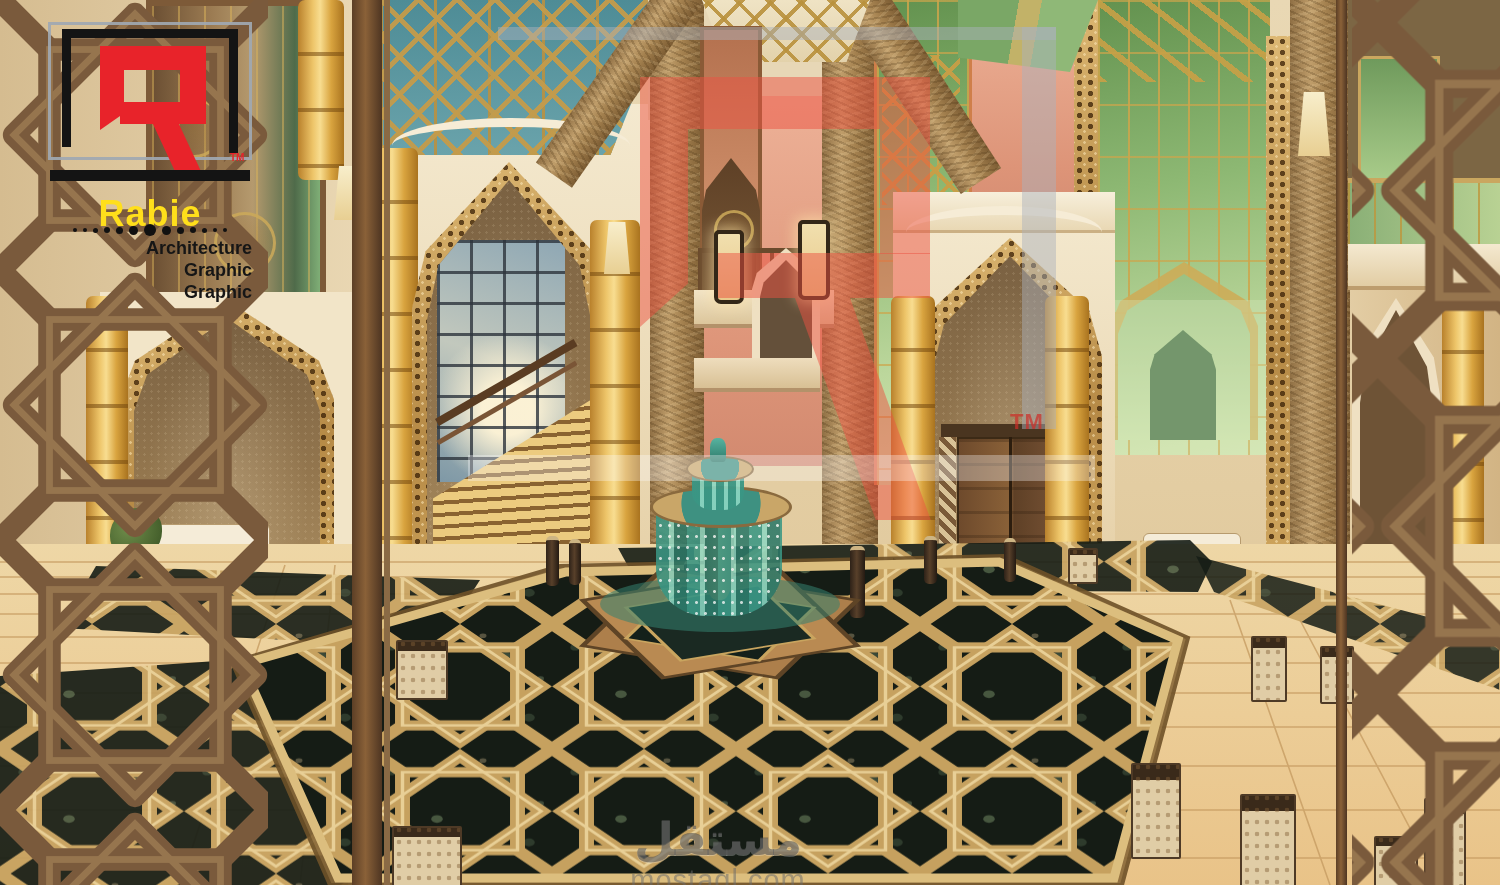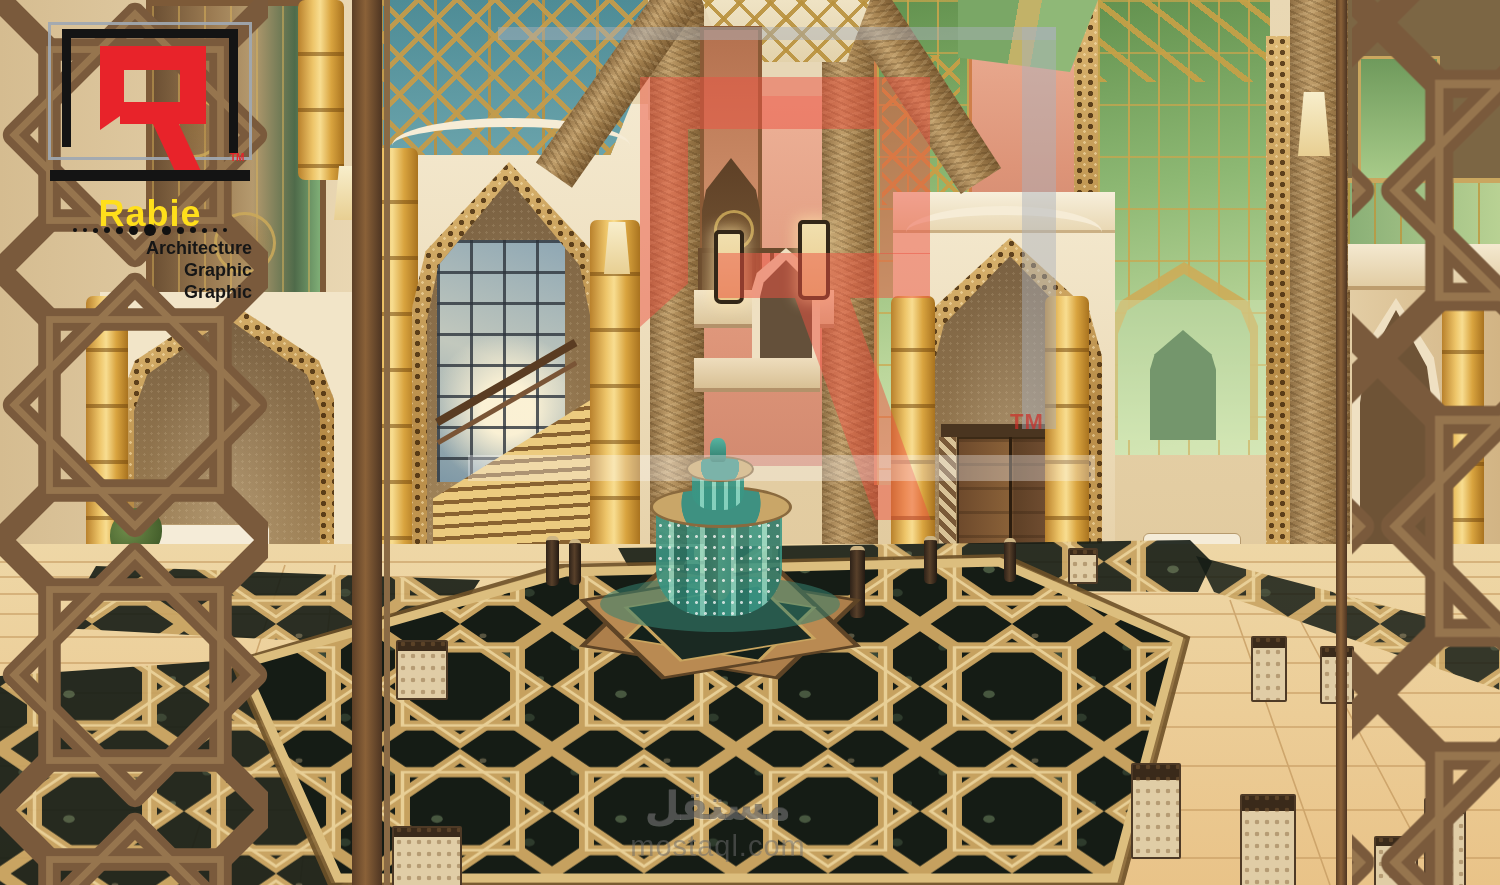--- a/index.html
+++ b/index.html
@@ -61,22 +61,22 @@
   .rpart{background:#e8232a;}
   .wmpart{background:rgba(236,82,66,.5);}
   .graybar{background:rgba(172,178,188,.48);}
   #logo-name{color:#ffdf1b;font-weight:bold;font-size:36px;letter-spacing:1px;text-align:center;}
   .logo-service{color:#161616;font-weight:bold;font-size:18px;line-height:21px;text-align:right;}
   #logo-dots{display:flex;align-items:center;justify-content:center;gap:6px;}
   #logo-dots span{background:#111;border-radius:50%;display:block;}
   .tm-small{color:#e8232a;font-weight:bold;font-size:10px;}
   .tm-big{color:rgba(205,45,40,.7);font-weight:bold;font-size:22px;letter-spacing:1px;}
   #mostaql{text-align:center;}
-  #mostaql .ar{display:block;font-family:"DejaVu Sans",sans-serif;font-weight:bold;font-size:40px;
-    color:rgba(80,80,80,.58);text-shadow:0 1px 0 rgba(255,255,255,.25);line-height:50px;}
+  #mostaql .ar{display:block;font-family:"DejaVu Sans",sans-serif;font-weight:bold;font-size:46px;
+    color:rgba(80,80,80,.58);text-shadow:0 1px 0 rgba(255,255,255,.25);line-height:50px;margin-top:34px;}
   #mostaql .lat{display:block;font-size:29px;color:rgba(108,108,108,.52);letter-spacing:1px;line-height:32px;}
 </style>
 </head>
 <body>
 
 <div id="canvas">
 
   <div class="a" style="left:0;top:0;width:372px;height:578px;background:linear-gradient(90deg,#d5bc90,#ead8b4);"></div>
   <div class="a" style="left:1348px;top:0;width:152px;height:612px;background:linear-gradient(90deg,#e3cda4,#d2b484);"></div>
   <div class="a cream" style="left:366px;top:104px;width:300px;height:470px;"></div>

